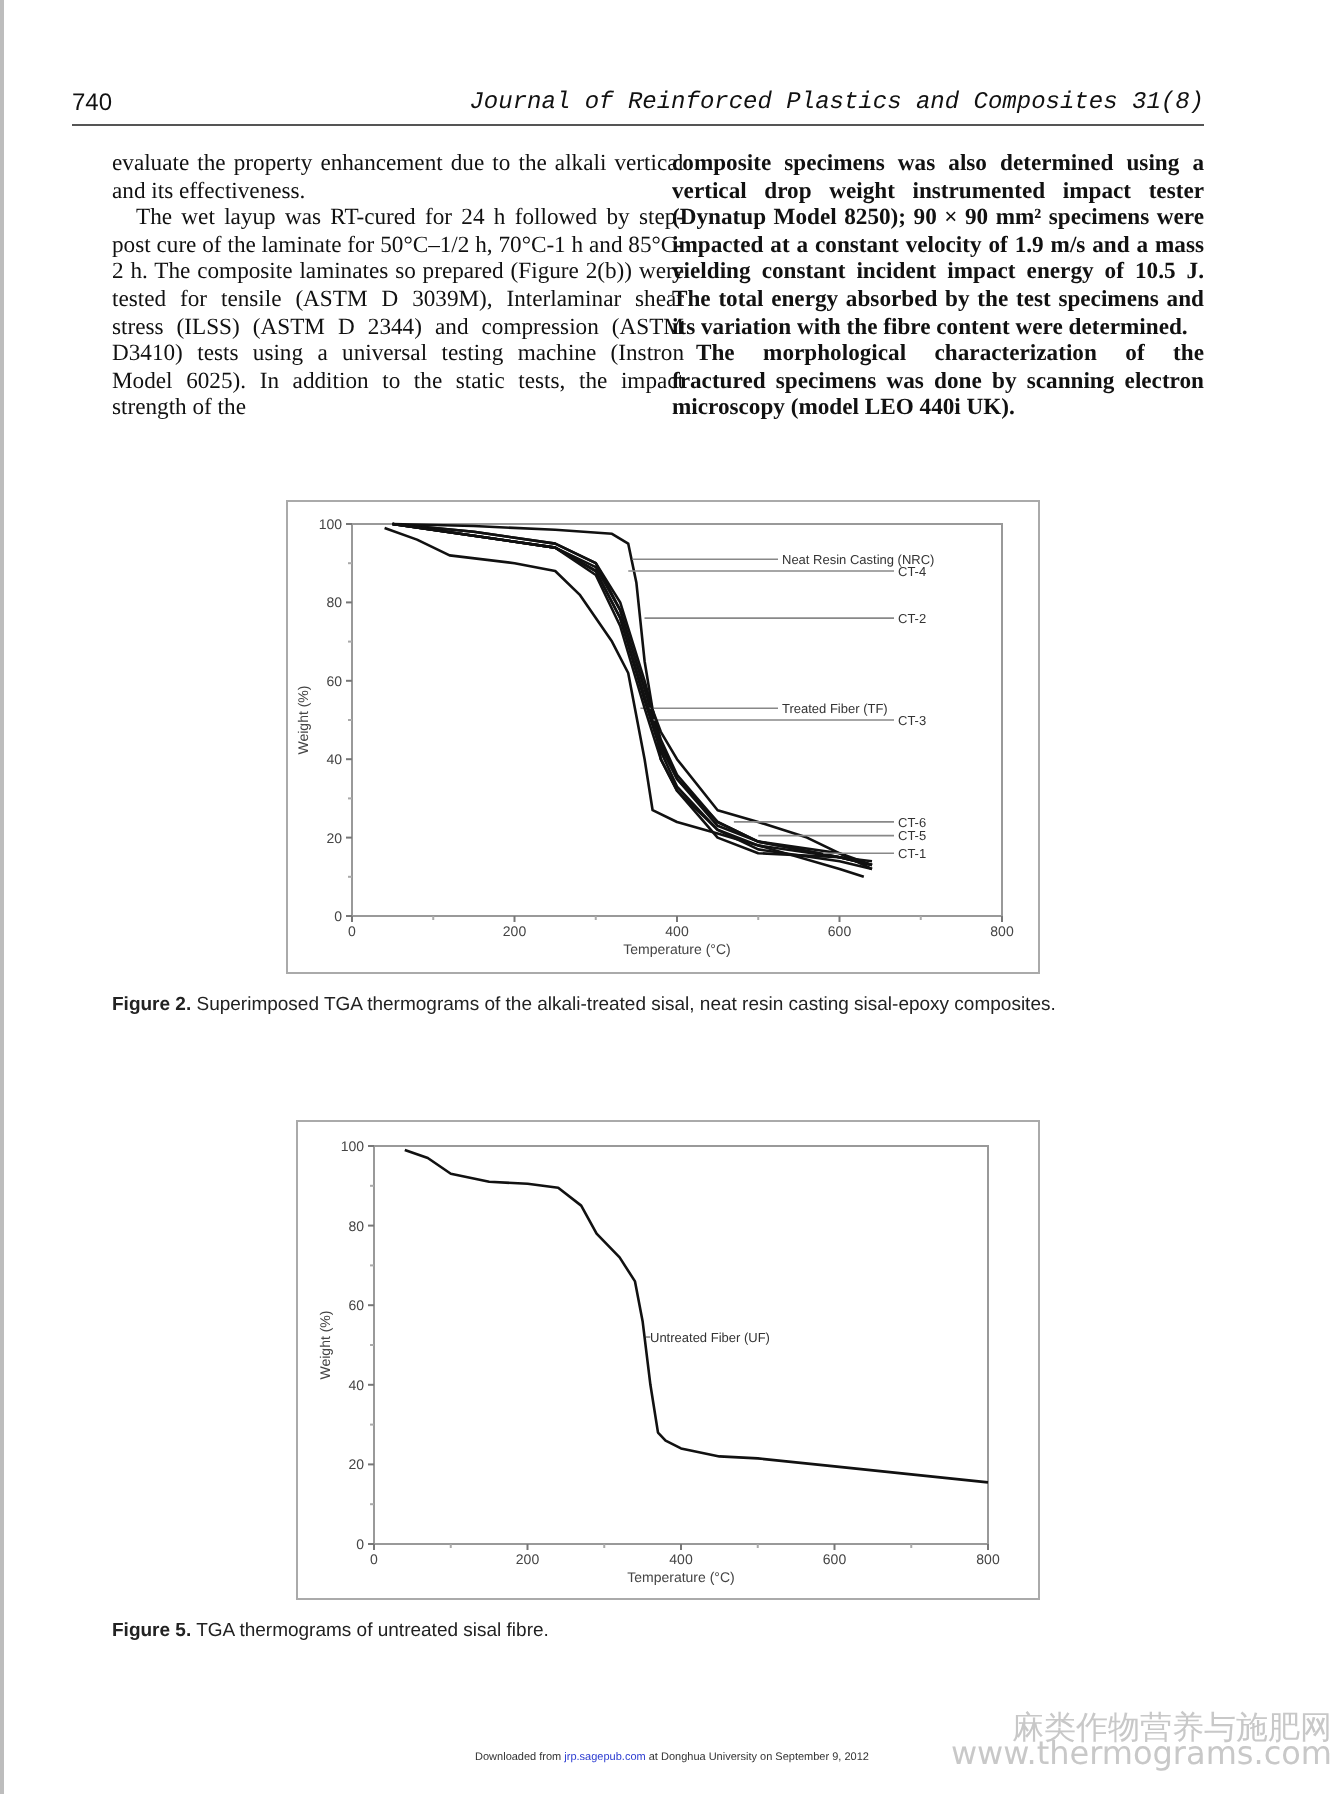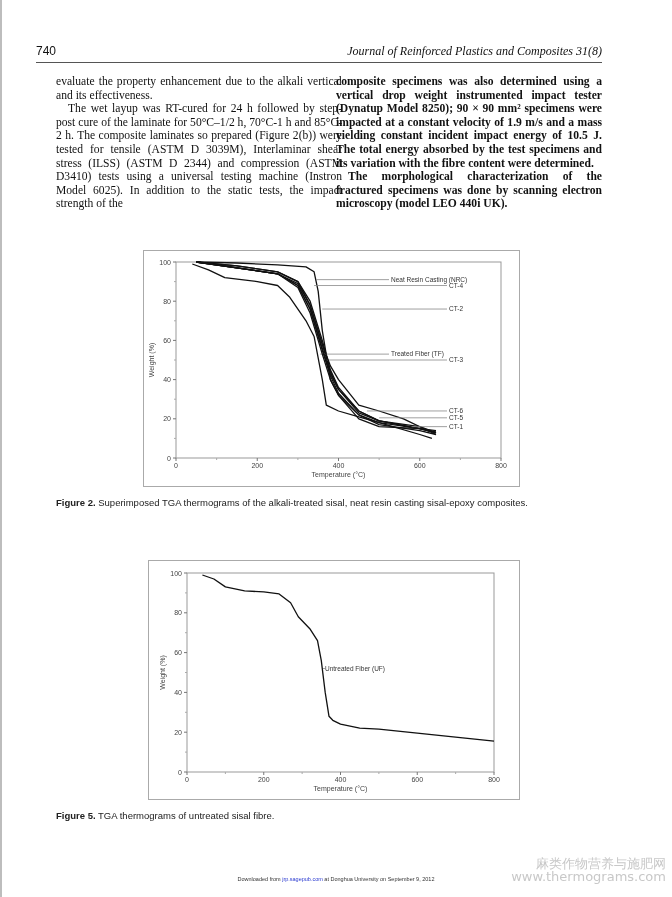--- a/index.html
+++ b/index.html
@@ -1,37 +1,37 @@
 <!DOCTYPE html>
 <html><head>
 <meta charset="utf-8">
 <style>
   html, body { margin:0; padding:0; }
   body { width:672px; height:897px; background:#fff; position:relative; overflow:hidden;
          font-family:"Liberation Serif", serif; color:#111; }
   .left-edge { position:absolute; left:0; top:0; width:2px; height:897px; background:#bdbdbd; }
   .header { position:absolute; left:36px; top:42px; width:566px; height:20px; border-bottom:1px solid #555; }
   .page-num { position:absolute; left:0; top:2px; font-family:"Liberation Sans", sans-serif; font-size:12px; }
-  .journal { position:absolute; right:0; top:2px; font-family:Liberation Serif, serif; font-style:italic; font-size:12px; }
+  .journal { position:absolute; right:0; top:2px; font-family:Liberation Mono, monospace; font-style:italic; font-size:12px; }
   .col { position:absolute; top:75px; width:286px; font-size:11.6px; line-height:13.6px; text-align:justify; }
   .col.left { left:56px; }
   .col.right { left:336px; width:266px;font-weight:bold; }
   .col p { margin:0; }
   .col p.indent { text-indent:12px; }
   .fig { position:absolute; border:1px solid #aaa; background:#fff; }
   .fig5 { left:143px; top:250px; width:375px; height:235px; }
   .fig6 { left:148px; top:560px; width:370px; height:238px; }
   .fig svg { position:absolute; left:0; top:0; }
   .caption { position:absolute; left:56px; font-family:"Liberation Sans", sans-serif; font-size:9.5px; color:#222; }
   .caption b { font-weight:bold; }
   .cap5 { top:497px; }
   .cap6 { top:810px; }
   .footer { position:absolute; top:876px; left:0; width:672px; text-align:center; font-family:"Liberation Sans", sans-serif; font-size:5.5px; color:#333; }
   .footer .link { color:#2a3ad0; }
-  .watermark { position:absolute; right:6px; top:857px; text-align:right; color:#c8c8c8; font-family:"DejaVu Sans", sans-serif; font-size:13px; line-height:13px;margin-left:36px; }
+  .watermark { position:absolute; right:6px; top:857px; text-align:right; color:#c8c8c8; font-family:"DejaVu Sans", sans-serif; font-size:16px; line-height:13px;margin-left:36px; }
   .tick-label { font-family:"Liberation Sans", sans-serif; font-size:7px; fill:#444; }
   .series-label { font-family:"Liberation Sans", sans-serif; font-size:6.5px; fill:#333; }
 </style>
 </head>
 <body>
 
 <div class="left-edge"></div>
 
 <div class="header">
   <span class="page-num">740</span>

